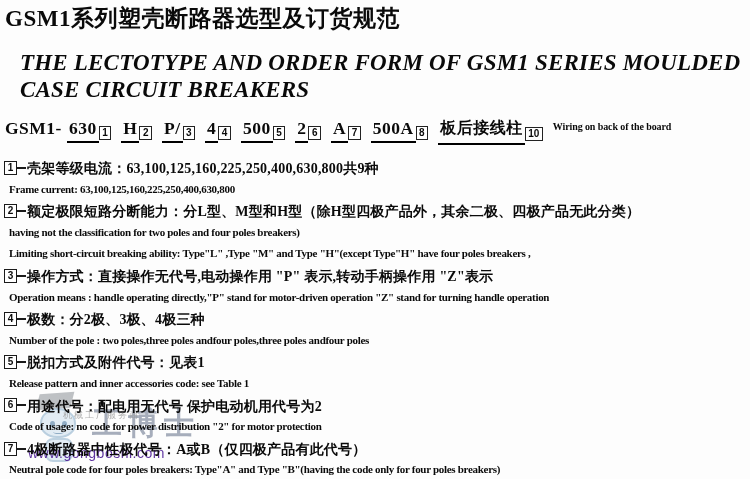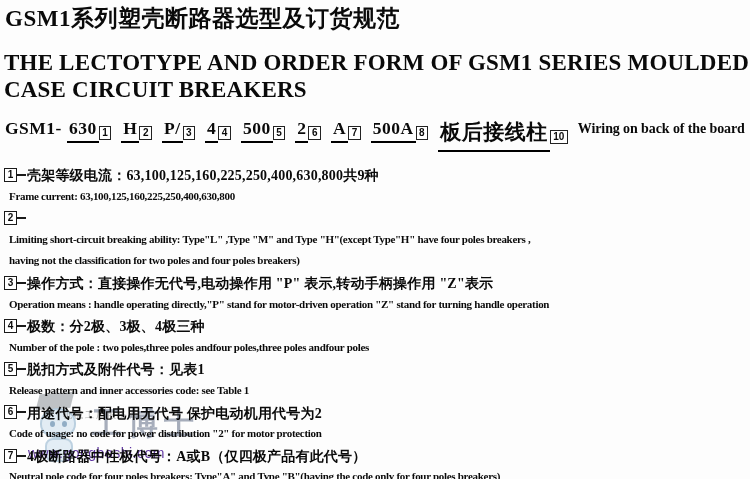--- a/index.html
+++ b/index.html
@@ -17,26 +17,27 @@
 
   
   .title-zh {
     margin: 3px 0 16px 5px;
     font-size: 23px;
     font-weight: bold;
     letter-spacing: 0.5px;
     white-space: nowrap;
   }
   .title-en div {
-    margin-left: 4px;
+    margin-left: 20px;
     font-size: 23px;
     font-weight: bold;
     line-height: 26.5px;
     letter-spacing: 0.2px;
     white-space: nowrap;
+    font-style: italic;
   }
 
   
   .model-row {
     display: flex;
     align-items: flex-start;
     gap: 10px;
     margin: 15px 0 0 5px;
     white-space: nowrap;
   }
@@ -47,33 +48,33 @@
     letter-spacing: 0.5px;
   }
   .seg { display: inline-flex; flex-direction: row; align-items: center; }
   .seg-text {
     font-size: 17.5px;
     font-weight: bold;
     border-bottom: 2px solid #000;
     padding: 0 2px 2px 2px;
     letter-spacing: 0.5px;
   }
-  .seg-text.cjk { font-size: 21px; padding-bottom: 4px; }
+  .seg-text.cjk { font-size: 16px; padding-bottom: 4px; }
   .seg-num {
     margin-top: 4px;
     font-size: 10px;
     font-weight: bold;
     font-family: "Liberation Sans", "DejaVu Sans", sans-serif;
     border: 1.5px solid #222;
     line-height: 12px;
     padding: 0 2.5px;
     background: #fff;
   }
   .model-suffix {
-    font-size: 14px;
+    font-size: 10px;
     font-weight: bold;
     padding-top: 3px;
     letter-spacing: -0.1px;
   }
 
   
   .items { margin-top: 12px; }
   .line {
     position: relative;
     line-height: 21.6px;
@@ -235,23 +236,23 @@
               <span class="mbox">1</span>
               <span class="mdash"></span>
             </span><span class="ztext">壳架等级电流：63,100,125,160,225,250,400,630,800共9种</span></div>
         <div class="line en">Frame current:   63,100,125,160,225,250,400,630,800</div>
       </div>
 
       <div class="item">
         <div class="line zh"><span class="marker">
               <span class="mbox">2</span>
               <span class="mdash"></span>
-            </span></div>
+            </span><span class="ztext">额定极限短路分断能力：分L型、M型和H型（除H型四极产品外，其余二极、四极产品无此分类）</span></div>
+        <div class="line en">having not the classification for two poles and four poles breakers)</div>
         <div class="line en">Limiting short-circuit breaking ability: Type"L" ,Type "M" and  Type "H"(except Type"H" have four poles breakers ,</div>
-        <div class="line en">having not the classification for two poles and four poles breakers)</div>
       </div>
 
       <div class="item">
         <div class="line zh"><span class="marker">
               <span class="mbox">3</span>
               <span class="mdash"></span>
             </span><span class="ztext">操作方式：直接操作无代号,电动操作用 "P" 表示,转动手柄操作用 "Z"表示</span></div>
         <div class="line en">Operation means :  handle operating directly,"P" stand for motor-driven operation "Z" stand for turning handle operation</div>
       </div>
 

